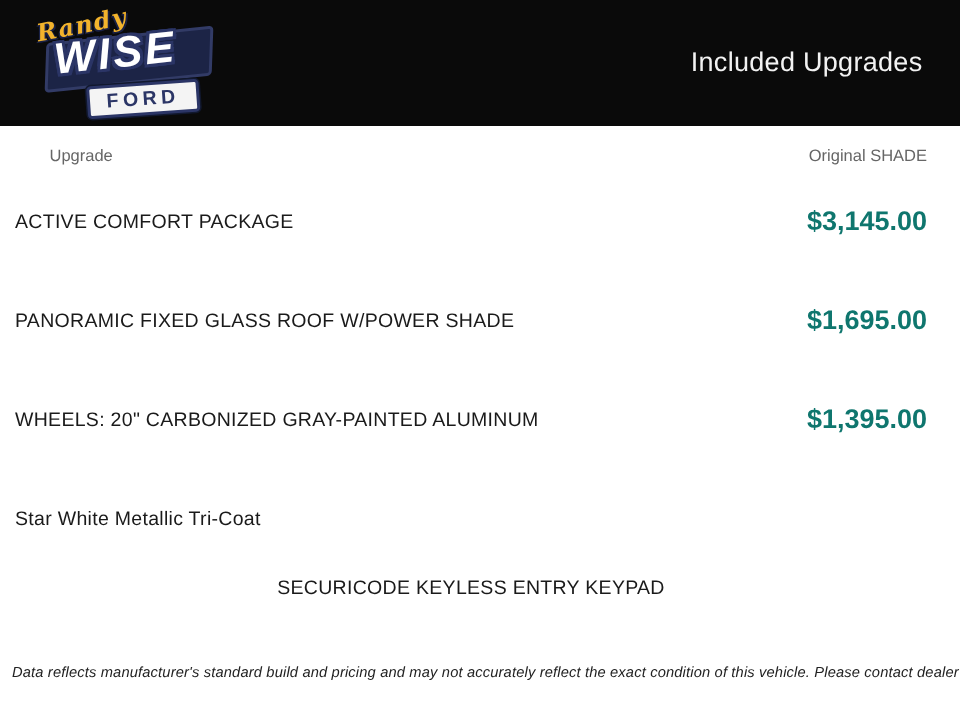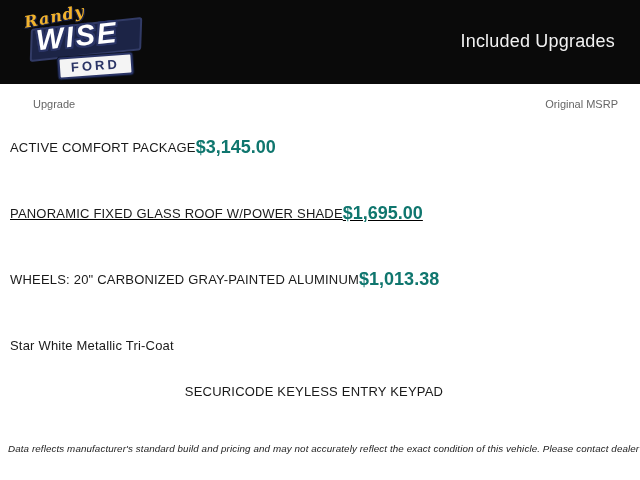--- a/index.html
+++ b/index.html
@@ -49,28 +49,28 @@
   .table { position:absolute; left:0; top:84px; width:640px; }
   .col-head-row {
     position:absolute; left:0; top:13px; width:640px; height:14px;
     display:flex; justify-content:space-between; align-items:center;
     padding:0 22px 0 10px;
   }
   .col-head { color:#666666; font-size:11px; font-weight:400;padding-left:23px; }
 
   .row {
     position:absolute; left:0; width:640px; height:26px;
-    display:flex; justify-content:flex-start; align-items:center;
+    display:flex; justify-content:space-between; align-items:center;
     padding:0 22px 0 10px;
   }
   .row-label { color:#1a1a1a; font-size:13px; letter-spacing:0.2px; white-space:nowrap; }
   .row-price { color:#0f766e; font-size:18px; font-weight:bold; white-space:nowrap; }
 
   .r0 { top:50px; }
-  .r1 { top:116px;text-decoration:underline; }
+  .r1 { top:116px; }
   .r2 { top:182px; }
   .r3 { top:248px; }
   .r4 { top:300px;flex-direction:column; }
 
   
   .disclaimer {
     position:absolute; left:8px; top:443px; width:626px;
     color:#222222; font-size:9.8px; font-style:italic; letter-spacing:0.1px;
     white-space:nowrap;
   }
@@ -89,36 +89,36 @@
       <div class="logo-ford">FORD</div>
     </div>
 
     <div class="banner-title">Included Upgrades</div>
   </div>
 
   <div class="table">
 
     <div class="col-head-row">
       <span class="col-head">Upgrade</span>
-      <span class="col-head">Original MSRP</span>
+      <span class="col-head">Original SHADE</span>
     </div>
 
     <div class="row r0">
       <span class="row-label">ACTIVE COMFORT PACKAGE</span>
       <span class="row-price">$3,145.00</span>
     </div>
 
     <div class="row r1">
       <span class="row-label">PANORAMIC FIXED GLASS ROOF W/POWER SHADE</span>
       <span class="row-price">$1,695.00</span>
     </div>
 
     <div class="row r2">
       <span class="row-label">WHEELS: 20" CARBONIZED GRAY-PAINTED ALUMINUM</span>
-      <span class="row-price">$1,013.38</span>
+      <span class="row-price">$1,395.00</span>
     </div>
 
     <div class="row r3">
       <span class="row-label">Star White Metallic Tri-Coat</span>
     </div>
 
     <div class="row r4">
       <span class="row-label">SECURICODE KEYLESS ENTRY KEYPAD</span>
     </div>
   </div>

